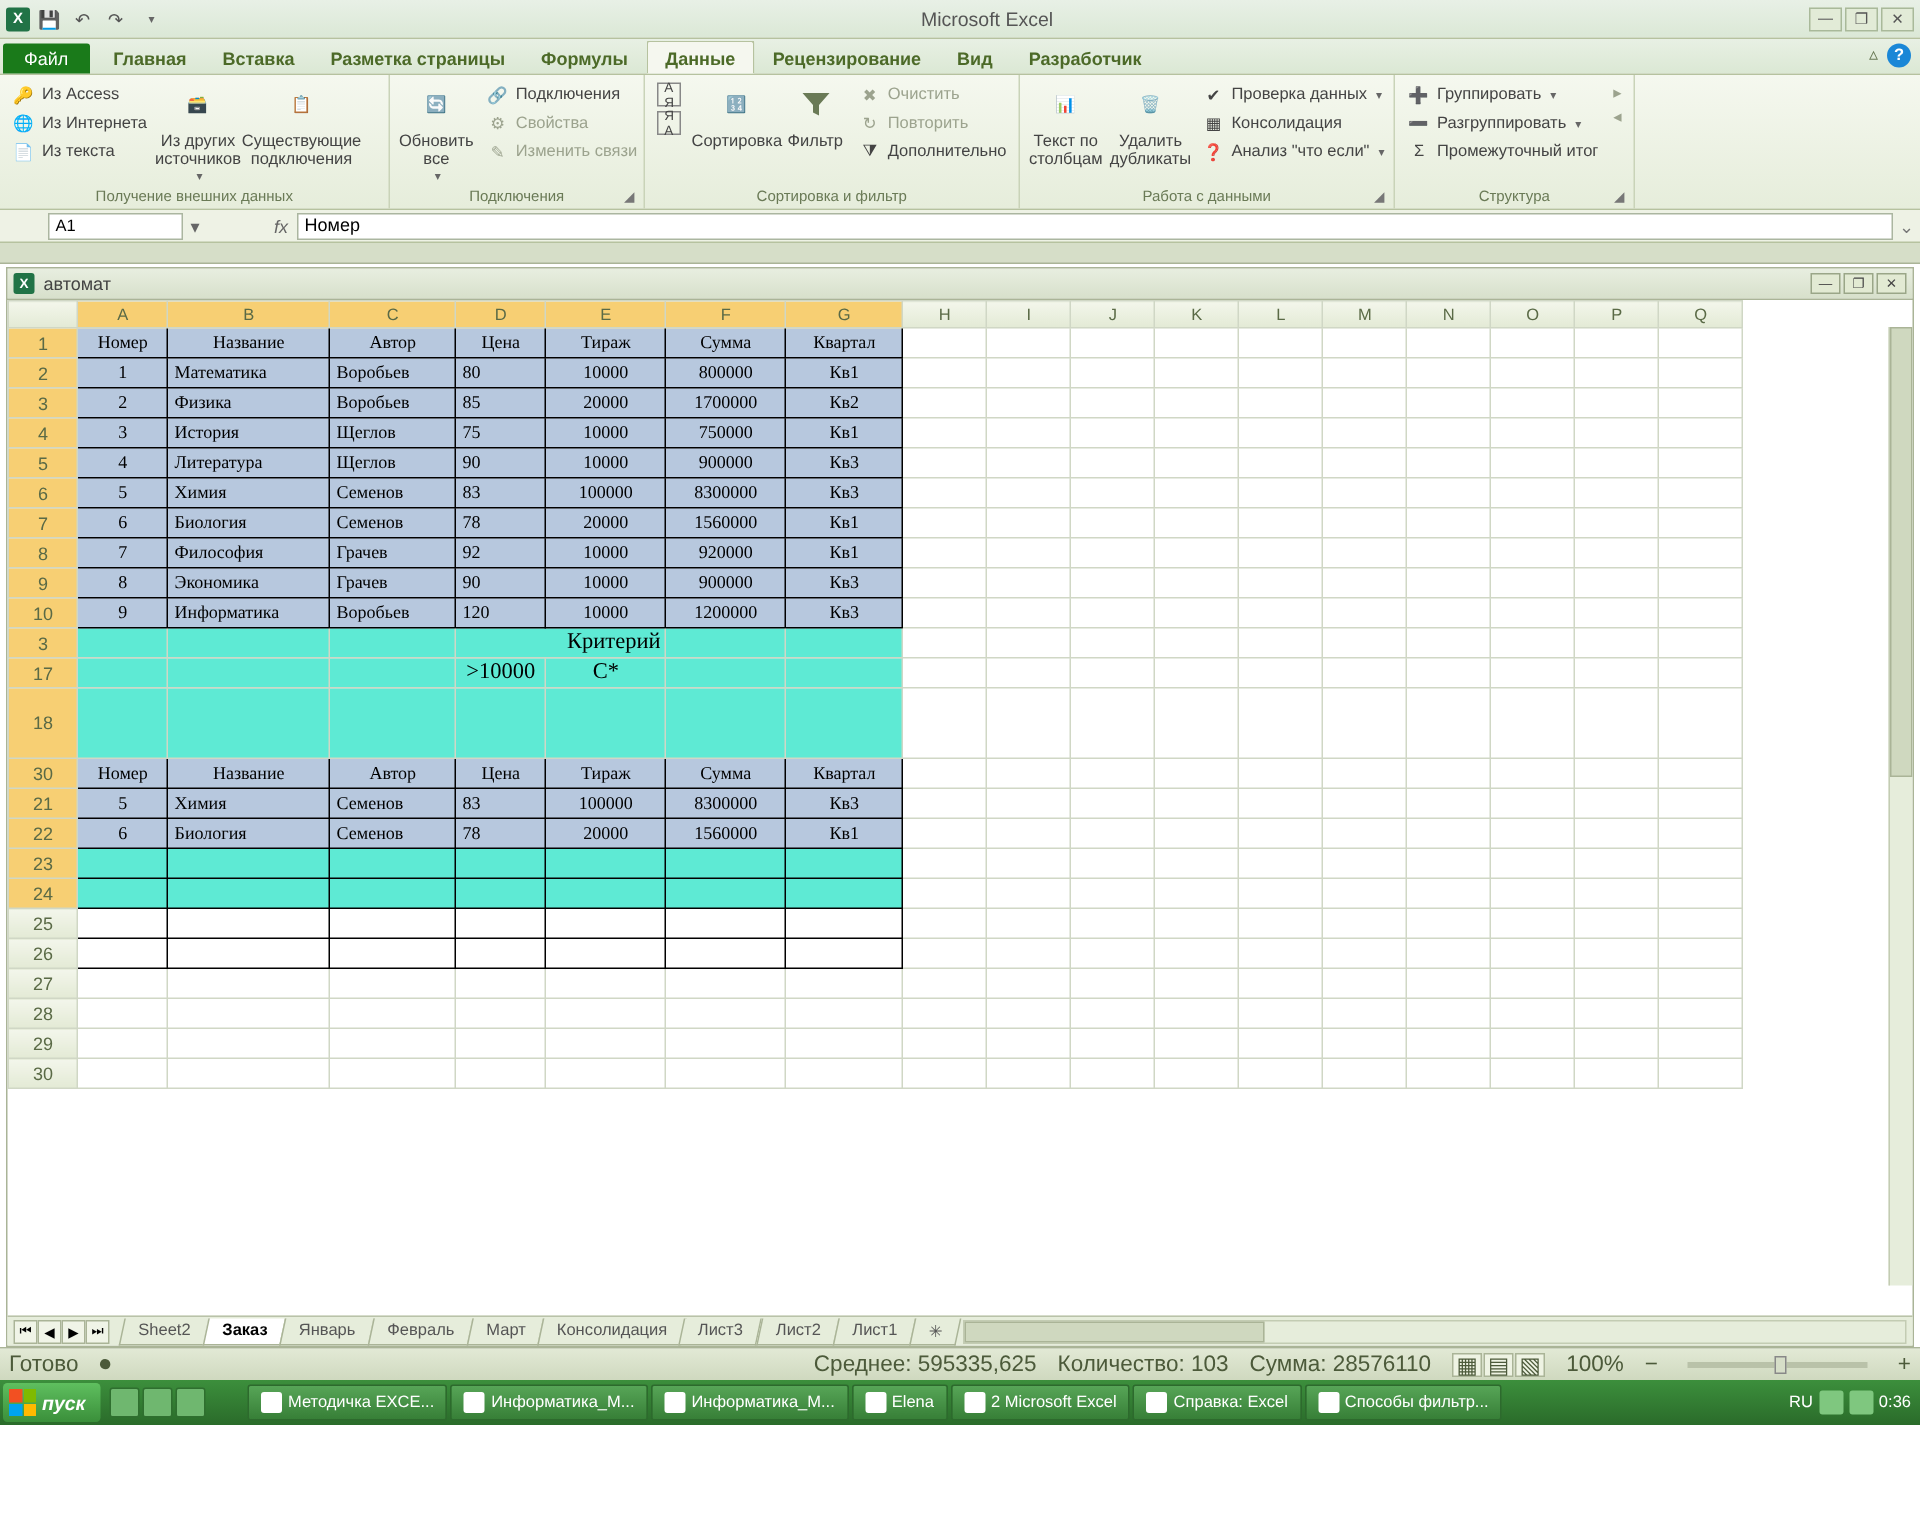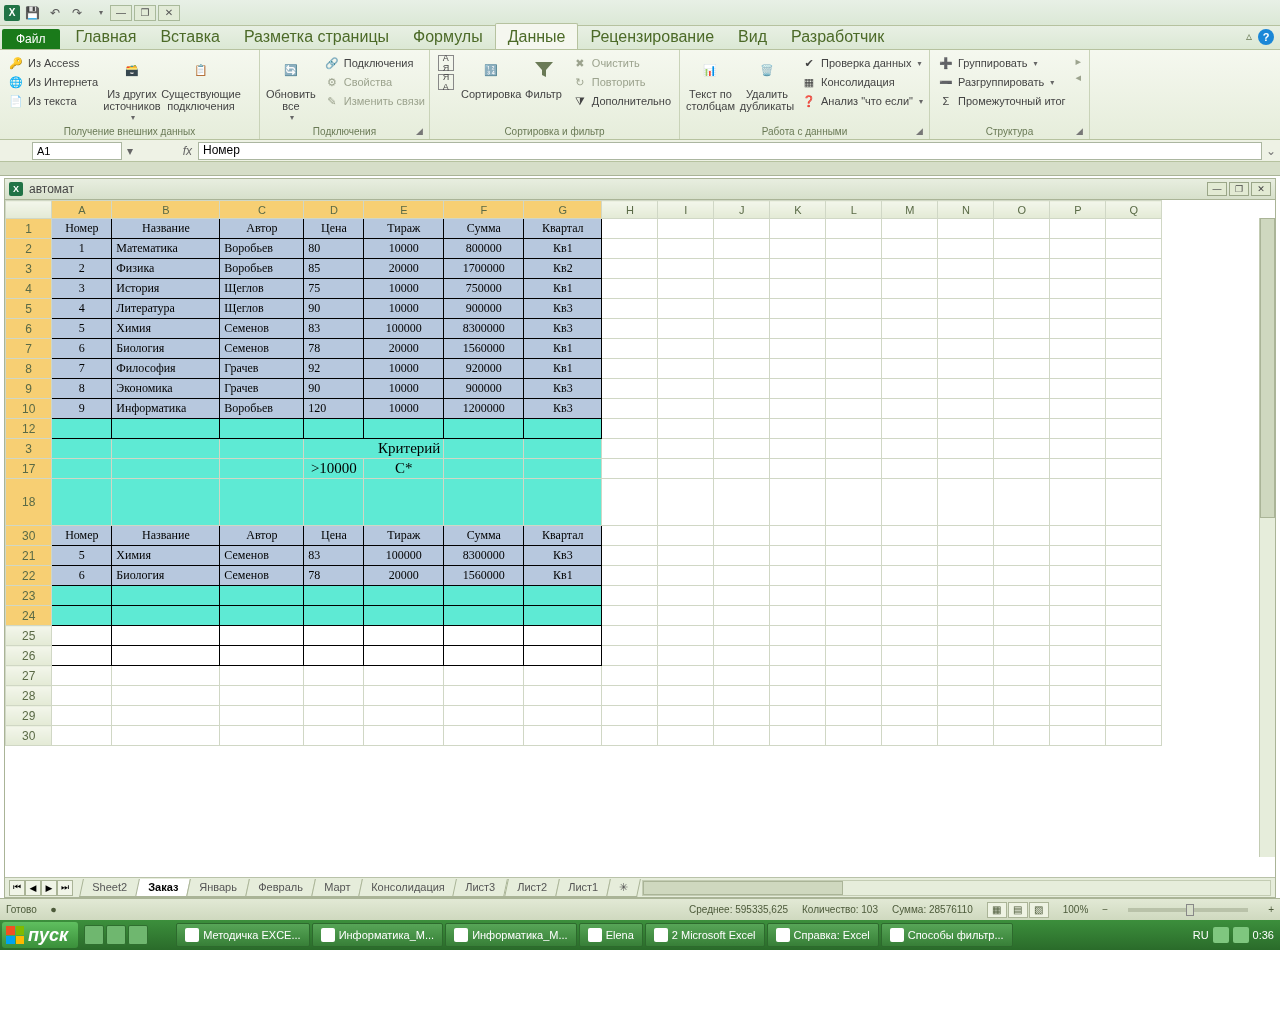--- a/index.html
+++ b/index.html
@@ -10,21 +10,21 @@
 .qat { display:flex; gap:4px; align-items:center; }
 .qat .xlicon { width:16px; height:16px; background:#217346; border-radius:2px; display:inline-flex; align-items:center; justify-content:center; color:#fff; font-size:10px; font-weight:bold; }
 .qat-btn { width:18px; height:18px; display:flex; align-items:center; justify-content:center; color:#555; cursor:pointer; }
 .title-center { flex:1; text-align:center; color:#555; font-size:13px; }
 .winbtns { display:flex; gap:2px; }
 .winbtn { width:22px; height:16px; border:1px solid #a9b99a; background:#e2ebd7; display:flex; align-items:center; justify-content:center; font-size:10px; color:#555; cursor:pointer; }
 
 
 .ribbon-tabs { height:24px; background:linear-gradient(#e8f0e4,#dbe8d4); display:flex; align-items:flex-end; padding-left:2px; border-bottom:1px solid #b6c29f; position:relative; }
 .file-tab { background:#1a7a1a; color:#fff; padding:3px 14px; font-size:12px; border-radius:2px 2px 0 0; margin-right:4px; cursor:pointer; }
-.rtab { padding:4px 12px 3px; color:#4c6a28; cursor:pointer; font-size:16px; }
+.rtab { padding:4px 12px 3px; color:#4c6a28; cursor:pointer; font-size:12px;font-weight:bold; }
 .rtab.active { background:#f5f7ef; border:1px solid #b6c29f; border-bottom:none; border-radius:2px 2px 0 0; }
 .ribbon-right { position:absolute; right:6px; top:3px; display:flex; gap:6px; }
 .help-btn { width:16px;height:16px;border-radius:50%;background:#1a87d7;color:#fff;display:flex;align-items:center;justify-content:center;font-size:11px;font-weight:bold;cursor:pointer;}
 
 
 .ribbon { height:90px; background:linear-gradient(#f5f8ef,#e6eddb); border-bottom:1px solid #b6c29f; display:flex; }
 .rgroup { border-right:1px solid #c9d3b8; display:flex; flex-direction:column; padding:2px 4px 0; }
 .rgroup-body { flex:1; display:flex; align-items:flex-start; gap:2px; }
 .rgroup-label { text-align:center; font-size:10px; color:#6a7a56; padding:1px 0 2px; position:relative; }
 .rgroup-label .dlg { position:absolute; right:2px; top:1px; font-size:9px; color:#777; }
@@ -80,30 +80,30 @@
 .stabs { display:flex; margin-left:4px;}
 .stab { padding:2px 10px; font-size:11px; background:#e6eddb; border:1px solid #aab497; border-top:none; transform:skewX(-12deg); margin-right:-1px; cursor:pointer; color:#555;}
 .stab span { display:inline-block; transform:skewX(12deg);}
 .stab.active { background:#fff; font-weight:bold; color:#000;}
 .hscroll { flex:1; height:16px; background:#e6eddb; margin:0 4px; border:1px solid #c3ccb3; position:relative;}
 .hscroll .thumb { position:absolute; left:0; top:0; height:100%; width:200px; background:#cfd8bf; border:1px solid #aab497;}
 .vscroll { position:absolute; right:0; top:18px; bottom:20px; width:16px; background:#e6eddb; border-left:1px solid #c3ccb3;}
 .vscroll .thumb { position:absolute; top:0; left:0; width:100%; height:300px; background:#cfd8bf; border:1px solid #aab497;}
 
 
-.statusbar { height:22px; background:linear-gradient(#e2e9d5,#cfd9bf); border-top:1px solid #aab497; display:flex; align-items:center; font-size:10px; color:#4c5a3a; padding:0 6px; gap:14px;}
+.statusbar { height:22px; background:linear-gradient(#e2e9d5,#cfd9bf); border-top:1px solid #aab497; display:flex; align-items:center; font-size:15px; color:#4c5a3a; padding:0 6px; gap:14px;}
 .statusbar .spacer { flex:1;}
 .viewbtns { display:flex; gap:1px;}
 .viewbtn { width:20px;height:16px;border:1px solid #aab497;background:#eef3e3;cursor:pointer;display:flex;align-items:center;justify-content:center;}
 .zoomslider { width:120px; height:4px; background:#b9c2a9; position:relative; margin:0 6px;}
 .zoomslider .zthumb{position:absolute;left:58px;top:-4px;width:8px;height:12px;background:#d6dec8;border:1px solid #888;}
 
 
 .taskbar { height:30px; background:linear-gradient(#3c8f3c,#2a6b2a); display:flex; align-items:center; padding:0 2px; gap:2px;}
-.startbtn { height:26px; padding:0 10px 0 4px; background:linear-gradient(#5fbf5f,#3a8f3a); border-radius:3px; display:flex; align-items:center; gap:4px; color:#fff; font-weight:bold; font-style:italic; font-size:18px; cursor:pointer;}
+.startbtn { height:26px; padding:0 10px 0 4px; background:linear-gradient(#5fbf5f,#3a8f3a); border-radius:3px; display:flex; align-items:center; gap:4px; color:#fff; font-weight:bold; font-style:italic; font-size:13px; cursor:pointer;}
 .startflag { width:18px;height:18px; display:grid; grid-template-columns:1fr 1fr; grid-template-rows:1fr 1fr; gap:1px;}
 .startflag div:nth-child(1){background:#f25022;} .startflag div:nth-child(2){background:#7fba00;} .startflag div:nth-child(3){background:#00a4ef;} .startflag div:nth-child(4){background:#ffb900;}
 .ql { display:flex; gap:2px; padding:0 4px;}
 .qlicon { width:20px;height:20px; background:#6fb76f; border:1px solid #2f6f2f; border-radius:2px; cursor:pointer;}
 .tbtn { height:24px; padding:0 8px; background:linear-gradient(#57a557,#377f37); border:1px solid #2d6a2d; border-radius:2px; color:#fff; font-size:11px; display:flex; align-items:center; gap:4px; cursor:pointer; max-width:150px; overflow:hidden; white-space:nowrap;}
 .tbtn .ticon { width:14px;height:14px;background:#fff;border-radius:2px;}
 .tray { margin-left:auto; display:flex; align-items:center; gap:4px; color:#fff; font-size:11px; padding-right:4px;}
 .tray .ticon2 { width:16px;height:16px;background:#7fc77f;border-radius:2px;}
 
 
@@ -115,20 +115,21 @@
 <body>
 
 <div class="titlebar">
   <div class="qat">
     <span class="xlicon">X</span>
     <span class="qat-btn">💾</span>
     <span class="qat-btn">↶</span>
     <span class="qat-btn">↷</span>
     <span class="qat-btn drop">▾</span>
   </div>
+  <div class="title-center">Microsoft Excel</div>
   <div class="winbtns">
     <div class="winbtn">—</div>
     <div class="winbtn">❐</div>
     <div class="winbtn">✕</div>
   </div>
 </div>
 
 <div class="ribbon-tabs">
   <div class="file-tab">Файл</div>
   <div class="rtab">Главная</div>
@@ -539,40 +540,20 @@
             <td class="cell"></td>
             <td class="cell"></td>
             <td class="cell"></td>
             <td class="cell"></td>
             <td class="cell"></td>
             <td class="cell"></td>
             <td class="cell"></td>
             <td class="cell"></td>
           </tr>
           <tr>
-            <td class="rowhdr sel">12</td>
-            <td class="cell fill" style="border-bottom:1.5px solid #000;border-left:1.5px solid #000;border-right:1.5px solid #000;height:12px;"></td>
-            <td class="cell fill" style="border-bottom:1.5px solid #000;border-left:1.5px solid #000;border-right:1.5px solid #000;height:12px;"></td>
-            <td class="cell fill" style="border-bottom:1.5px solid #000;border-left:1.5px solid #000;border-right:1.5px solid #000;height:12px;"></td>
-            <td class="cell fill" style="border-bottom:1.5px solid #000;border-left:1.5px solid #000;border-right:1.5px solid #000;height:12px;"></td>
-            <td class="cell fill" style="border-bottom:1.5px solid #000;border-left:1.5px solid #000;border-right:1.5px solid #000;height:12px;"></td>
-            <td class="cell fill" style="border-bottom:1.5px solid #000;border-left:1.5px solid #000;border-right:1.5px solid #000;height:12px;"></td>
-            <td class="cell fill" style="border-bottom:1.5px solid #000;border-left:1.5px solid #000;border-right:1.5px solid #000;height:12px;"></td>
-            <td class="cell"></td>
-            <td class="cell"></td>
-            <td class="cell"></td>
-            <td class="cell"></td>
-            <td class="cell"></td>
-            <td class="cell"></td>
-            <td class="cell"></td>
-            <td class="cell"></td>
-            <td class="cell"></td>
-            <td class="cell"></td>
-          </tr>
-          <tr>
             <td class="rowhdr sel">3</td>
             <td class="cell fill"></td>
             <td class="cell fill"></td>
             <td class="cell fill"></td>
             <td class="cell fill txt" style="text-align:right;" colspan="2">Критерий</td>
             <td class="cell fill"></td>
             <td class="cell fill"></td>
             <td class="cell"></td>
             <td class="cell"></td>
             <td class="cell"></td>

